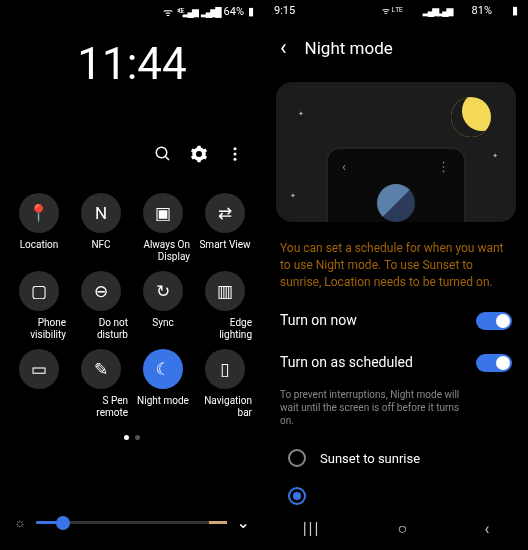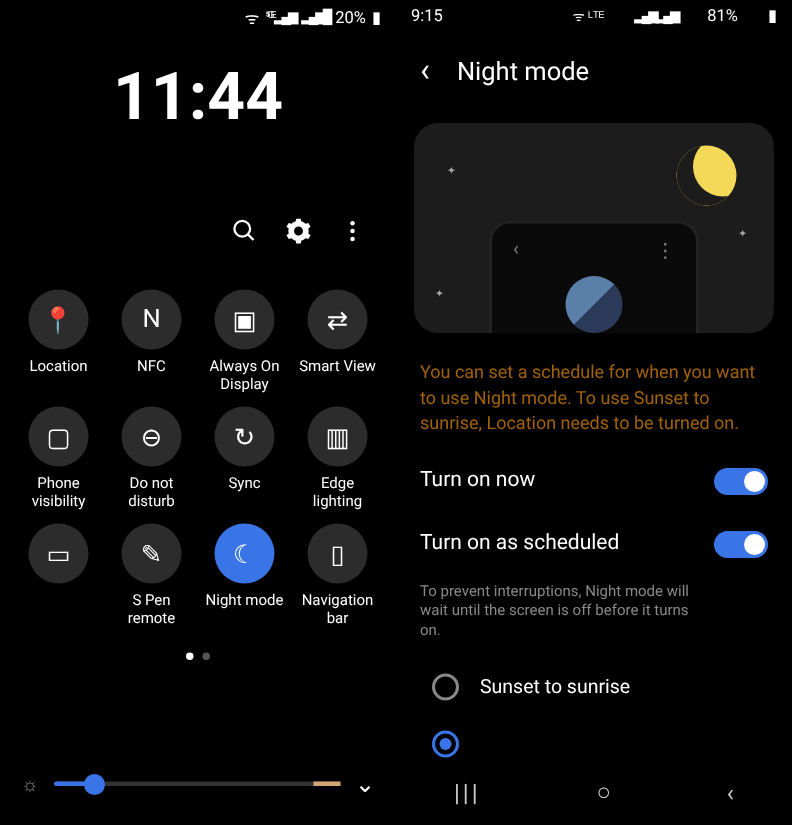--- a/index.html
+++ b/index.html
@@ -1,28 +1,28 @@
 <!DOCTYPE html>
 <html><head>
 <meta charset="utf-8">
 <style>
 *{margin:0;padding:0;box-sizing:border-box;font-family:-apple-system,Roboto,sans-serif}
 body{width:528px;height:550px;background:#fff;display:flex}
 .screen{width:264px;height:550px;background:#000;color:#fff;position:relative;overflow:hidden}
 .status{display:flex;justify-content:flex-end;align-items:center;padding:4px 10px;font-size:11px;gap:4px}
 .status-l{display:flex;justify-content:space-between;align-items:flex-start;padding:4px 10px;font-size:11px}
 .sig{letter-spacing:-2px;font-size:9px}
-.clock{text-align:center;font-size:44px;font-weight:700;margin:15px 0 55px}
+.clock{text-align:center;font-size:44px;font-weight:400;margin:15px 0 55px}
 .topic{display:flex;justify-content:flex-end;gap:18px;padding:0 20px;margin-bottom:30px}
 .icn{width:18px;height:18px;cursor:pointer}
 .grid{display:grid;grid-template-columns:repeat(4,1fr);gap:8px;padding:0 12px}
 .tile{display:flex;flex-direction:column;align-items:center;gap:6px}
 .circ{width:40px;height:40px;border-radius:50%;background:#2c2c2c;display:flex;align-items:center;justify-content:center;font-size:17px}
 .circ.on{background:#3a75e8}
-.lbl{font-size:10px;text-align:center;line-height:1.2;min-height:24px}
+.lbl{font-size:10px;text-align:right;line-height:1.2;min-height:24px}
 .dots{display:flex;justify-content:center;gap:6px;margin-top:16px}
 .dot{width:5px;height:5px;border-radius:50%;background:#555}
 .dot.a{background:#fff}
 .bright{position:absolute;bottom:18px;left:0;right:0;display:flex;align-items:center;padding:0 14px;gap:10px}
 .bslide{flex:1;height:3px;background:#333;position:relative;border-radius:2px}
 .bfill{position:absolute;left:0;top:0;bottom:0;width:14%;background:#3a75e8;border-radius:2px}
 .bknob{position:absolute;left:14%;top:50%;transform:translate(-50%,-50%);width:14px;height:14px;border-radius:50%;background:#3a75e8}
 .bacc{position:absolute;right:0;top:0;bottom:0;width:18px;background:#d4a574}
 .hdr{display:flex;align-items:center;gap:18px;padding:14px 16px}
 .hdr h1{font-size:17px;font-weight:400}
@@ -50,21 +50,21 @@
 .nbtn{color:#ccc;font-size:16px}
 </style>
 </head>
 <body>
 
 <div class="screen">
   <div class="status">
     <span>ᯤ</span>
     <span class="sig">⁵ᴳᴱ ▂▄▆</span>
     <span class="sig">▂▄▆█</span>
-    <span>20%</span>
+    <span>64%</span>
     <span>▮</span>
   </div>
   <div class="clock">11:44</div>
   <div class="topic">
     <svg class="icn" viewBox="0 0 24 24" fill="none" stroke="#fff" stroke-width="2">
         <circle cx="10" cy="10" r="7"></circle>
         <line x1="20" y1="20" x2="15" y2="15"></line>
       </svg>
     <svg class="icn" viewBox="0 0 24 24" fill="#fff">
         <path d="M12 8a4 4 0 100 8 4 4 0 000-8zm9 4a9 9 0 01-.3 2.2l2 1.6-2 3.4-2.4-.8a9 9 0 01-3.8 2.2L14 23h-4l-.5-2.4a9 9 0 01-3.8-2.2l-2.4.8-2-3.4 2-1.6A9 9 0 013 12c0-.8.1-1.5.3-2.2l-2-1.6 2-3.4 2.4.8A9 9 0 019.5 3.4L10 1h4l.5 2.4a9 9 0 013.8 2.2l2.4-.8 2 3.4-2 1.6c.2.7.3 1.4.3 2.2z"></path>

